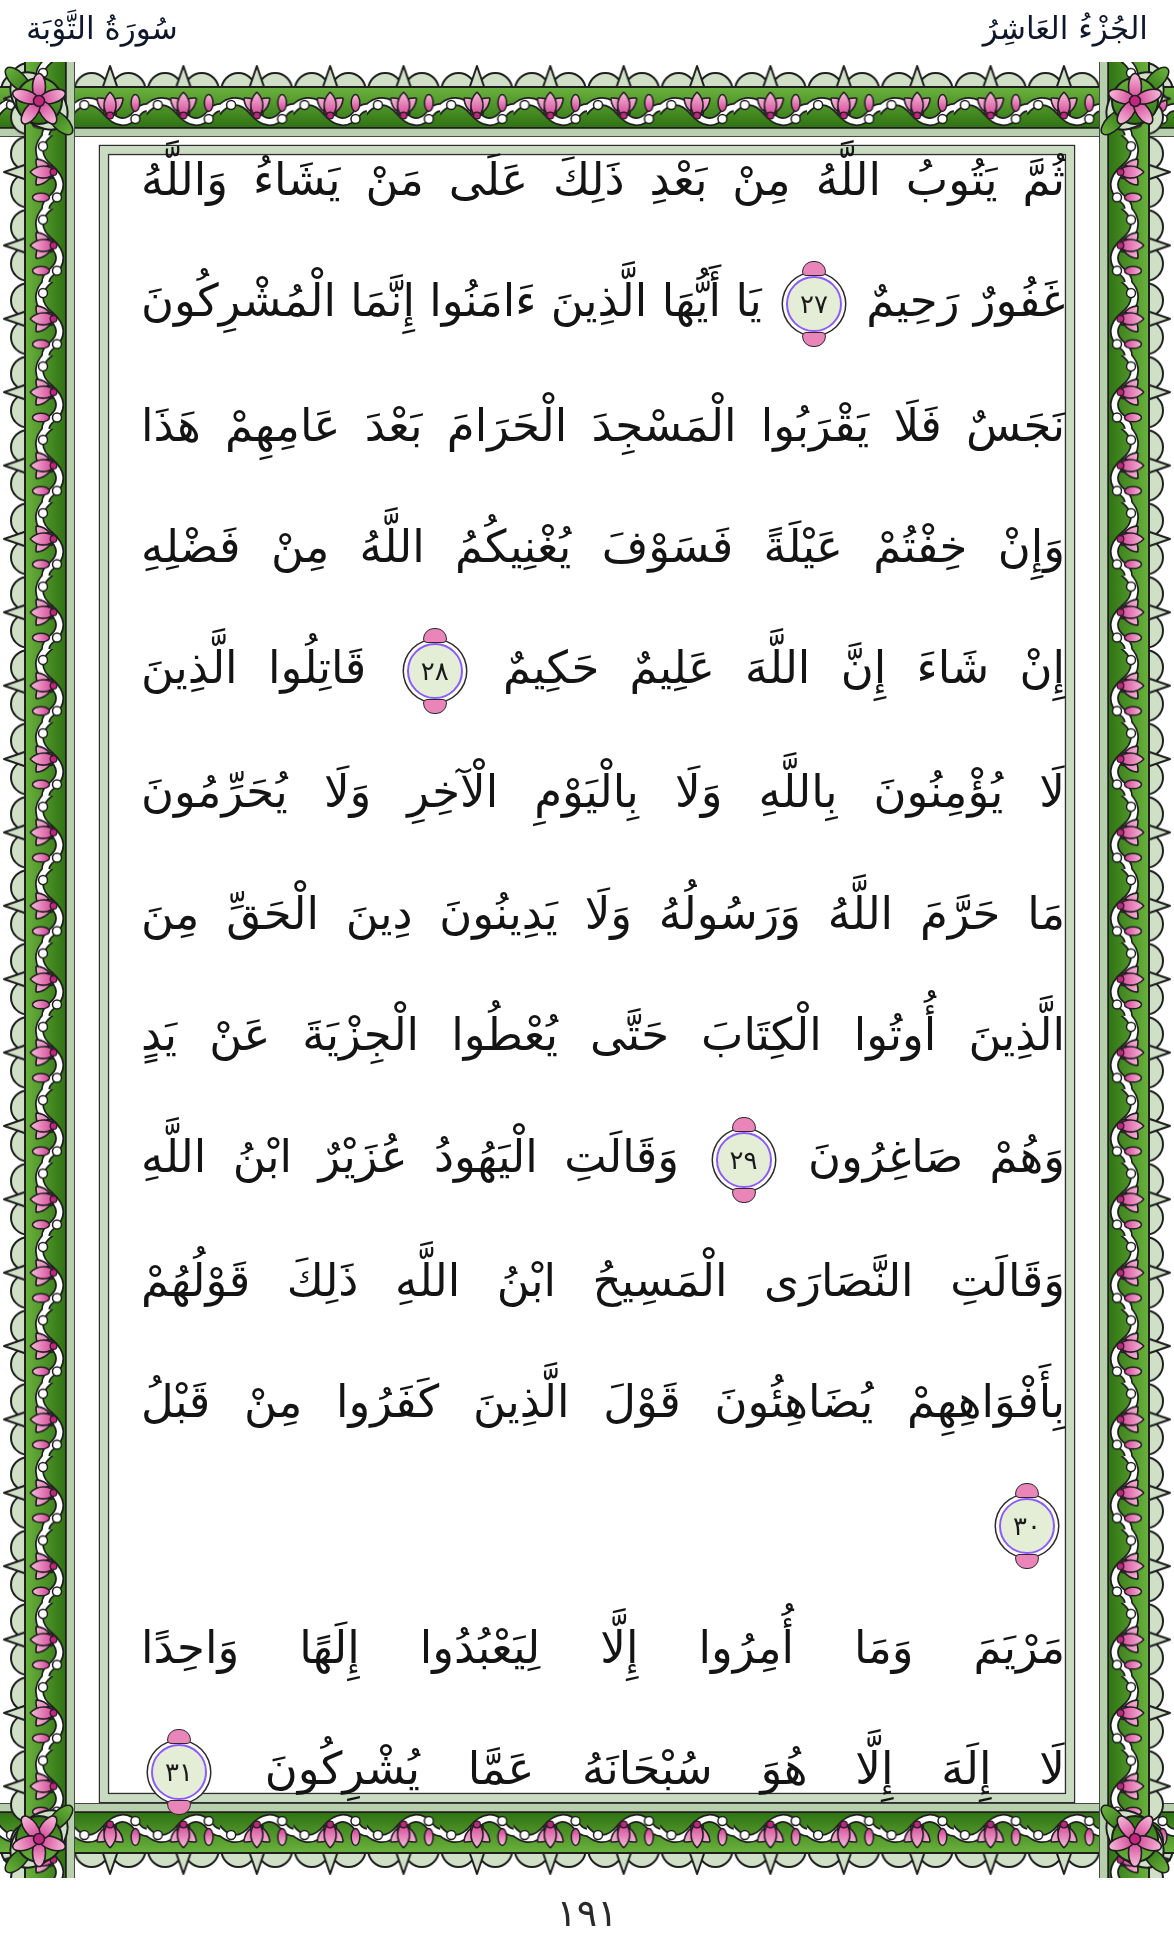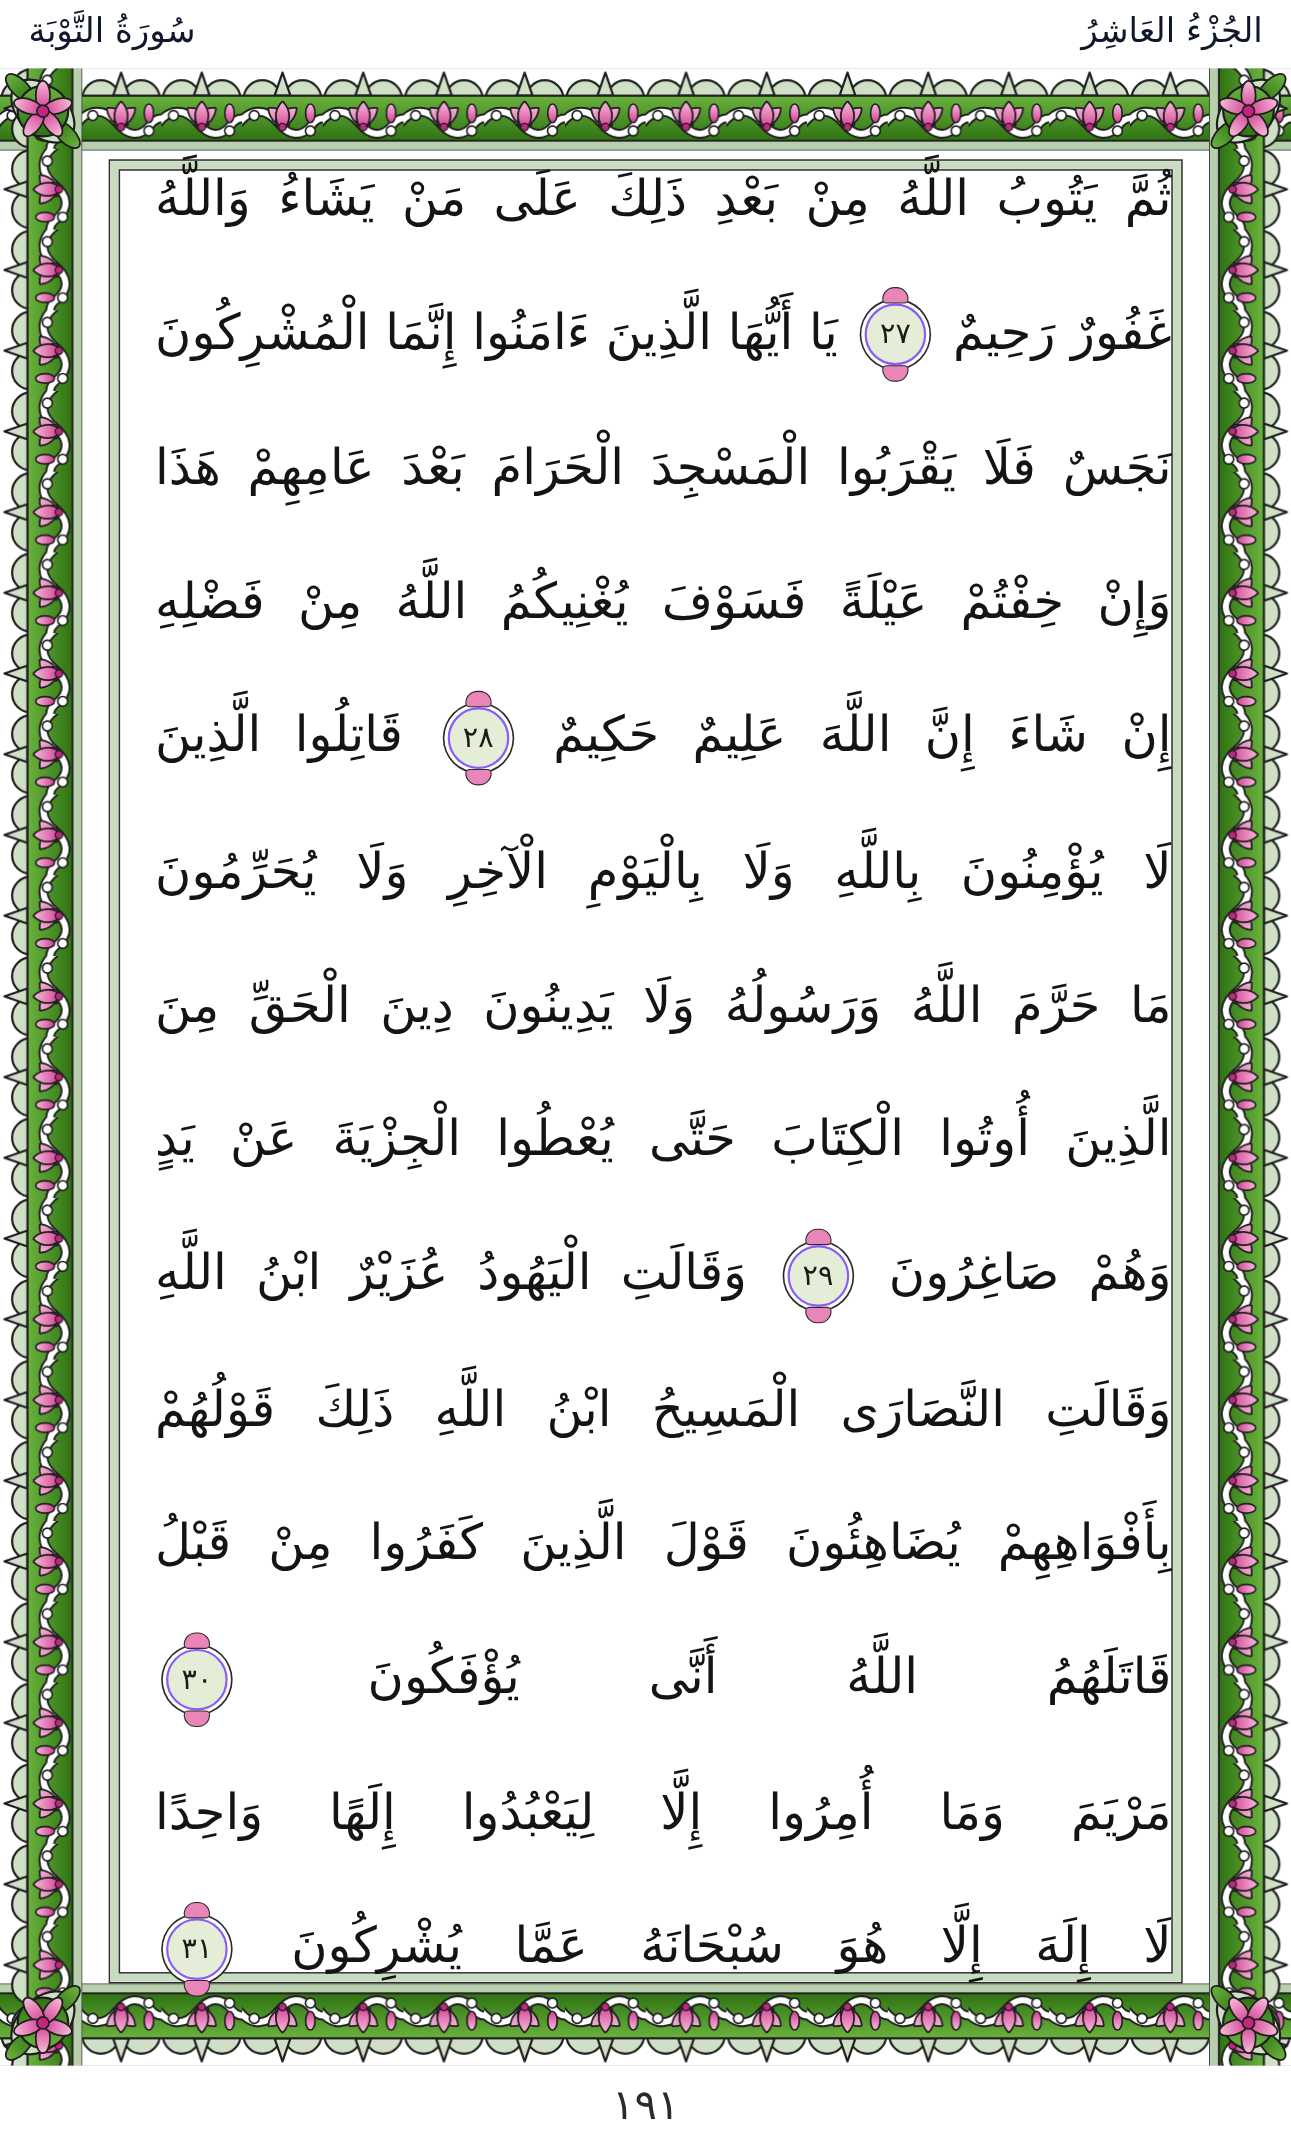--- a/index.html
+++ b/index.html
@@ -143,21 +143,21 @@
         <span class="ayah-number">٢٨</span>
       </span> <span class="ayah-text">قَاتِلُوا الَّذِينَ</span> </div>
     <div class="quran-line" dir="rtl"><span class="ayah-text">لَا يُؤْمِنُونَ بِاللَّهِ وَلَا بِالْيَوْمِ الْآخِرِ وَلَا يُحَرِّمُونَ</span> </div>
     <div class="quran-line" dir="rtl"><span class="ayah-text">مَا حَرَّمَ اللَّهُ وَرَسُولُهُ وَلَا يَدِينُونَ دِينَ الْحَقِّ مِنَ</span> </div>
     <div class="quran-line" dir="rtl"><span class="ayah-text">الَّذِينَ أُوتُوا الْكِتَابَ حَتَّى يُعْطُوا الْجِزْيَةَ عَنْ يَدٍ</span> </div>
     <div class="quran-line" dir="rtl"><span class="ayah-text">وَهُمْ صَاغِرُونَ</span> <span class="ayah-marker">
         <span class="ayah-number">٢٩</span>
       </span> <span class="ayah-text">وَقَالَتِ الْيَهُودُ عُزَيْرٌ ابْنُ اللَّهِ</span> </div>
     <div class="quran-line" dir="rtl"><span class="ayah-text">وَقَالَتِ النَّصَارَى الْمَسِيحُ ابْنُ اللَّهِ ذَلِكَ قَوْلُهُمْ</span> </div>
     <div class="quran-line" dir="rtl"><span class="ayah-text">بِأَفْوَاهِهِمْ يُضَاهِئُونَ قَوْلَ الَّذِينَ كَفَرُوا مِنْ قَبْلُ</span> </div>
-    <div class="quran-line" dir="rtl"><span class="ayah-text">قَاتَلَهُمُ اللَّهُ أَنَّى يُؤْفَكُونَ</span> <span class="ayah-marker">
+    <div class="quran-line" dir="rtl"> <span class="ayah-marker">
         <span class="ayah-number">٣٠</span>
       </span>  </div>
     <div class="quran-line" dir="rtl"><span class="ayah-text">مَرْيَمَ وَمَا أُمِرُوا إِلَّا لِيَعْبُدُوا إِلَهًا وَاحِدًا</span> </div>
     <div class="quran-line" dir="rtl"><span class="ayah-text">لَا إِلَهَ إِلَّا هُوَ سُبْحَانَهُ عَمَّا يُشْرِكُونَ</span> <span class="ayah-marker">
         <span class="ayah-number">٣١</span>
       </span> </div>
   </div>
 
 <div class="page-number">١٩١</div>
 

